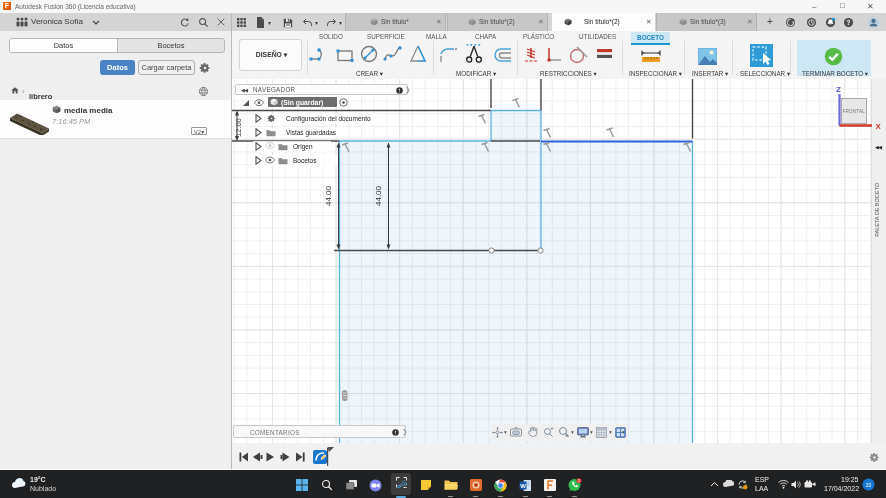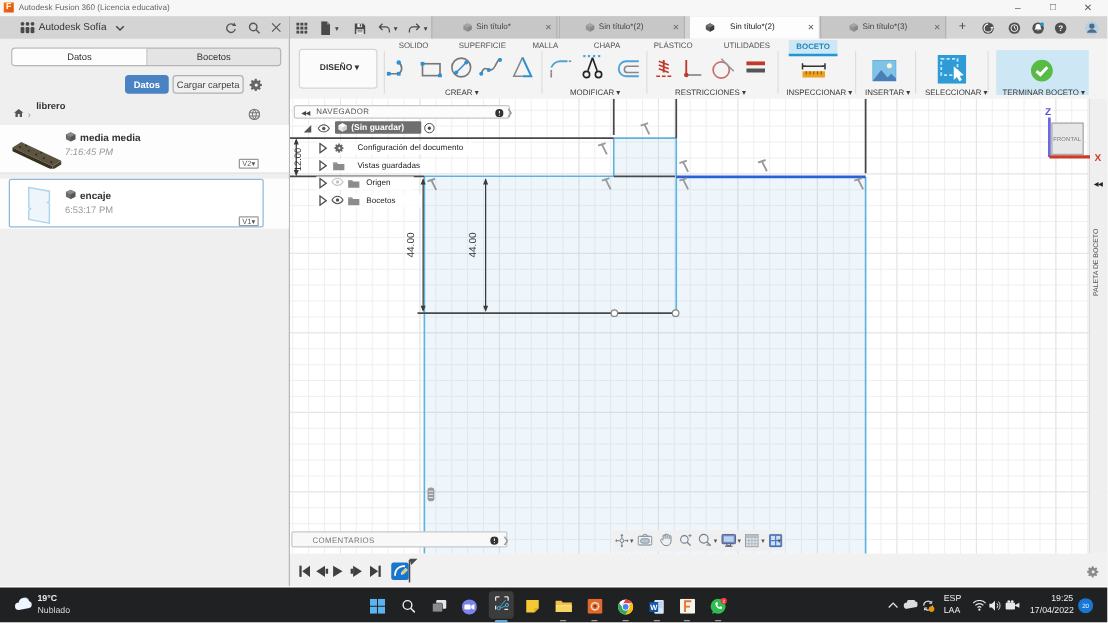--- a/index.html
+++ b/index.html
@@ -47,21 +47,21 @@
     <svg class="abs" style="left:15px;top:4px;" width="13" height="10" viewBox="0 0 13 10">
       <g fill="#4a4a4a">
           <circle cx="3" cy="2" r="1.5"></circle>
           <circle cx="7" cy="2" r="1.5"></circle>
           <circle cx="11" cy="2" r="1.5"></circle>
       <rect x="1.5" y="4.5" width="3" height="5" rx="1"></rect>
           <rect x="5.5" y="4.5" width="3" height="5" rx="1"></rect>
           <rect x="9.5" y="4.5" width="3" height="5" rx="1"></rect>
         </g>
     </svg>
-    <div class="uname abs">Autodesk Sofía</div>
+    <div class="uname abs">Veronica Sofía</div>
     <svg class="abs" style="left:92px;top:7px;" width="8" height="5" viewBox="0 0 8 5">
         <path d="M1 1 L4 4 L7 1" stroke="#444" stroke-width="1.2" fill="none"></path>
       </svg>
     <svg class="abs" style="left:179px;top:3.5px;" width="11" height="11" viewBox="0 0 24 24">
         <path d="M18.7 7.5 A7.5 7.5 0 1 0 20 13.8" stroke="#555" stroke-width="2.4" fill="none"></path>
         <polygon points="14.8,8.2 21.8,8.2 18.3,2.2" fill="#555"></polygon>
       </svg>
     <svg class="abs" style="left:198px;top:3.5px;" width="11" height="11" viewBox="0 0 24 24">
         <circle cx="10" cy="10" r="6.5" stroke="#555" stroke-width="2.4" fill="none"></circle>
         <path d="M15 15 L21 21" stroke="#555" stroke-width="2.6"></path>
@@ -80,21 +80,21 @@
   <div class="abs" style="left:138px;top:47px;width:57px;height:15px;background:#f0f0f0;border:1px solid #b0b0b0;border-radius:3px;color:#444;font-size:7.5px;text-align:center;line-height:13px;">Cargar carpeta</div>
   <svg class="abs" style="left:199px;top:49px;" width="12" height="12" viewBox="0 0 24 24">
       <path fill="#666" d="M12 8.5A3.5 3.5 0 1 0 12 15.5 3.5 3.5 0 0 0 12 8.5zm9 5v-3l-2.6-.5a6.6 6.6 0 0 0-.7-1.7l1.5-2.2-2.1-2.1-2.2 1.5a6.6 6.6 0 0 0-1.7-.7L12.7 2h-3l-.5 2.6a6.6 6.6 0 0 0-1.7.7L5.3 3.8 3.2 5.9l1.5 2.2a6.6 6.6 0 0 0-.7 1.7L1.4 10.3v3l2.6.5c.15.6.4 1.17.7 1.7l-1.5 2.2 2.1 2.1 2.2-1.5c.53.3 1.1.55 1.7.7l.5 2.6h3l.5-2.6c.6-.15 1.17-.4 1.7-.7l2.2 1.5 2.1-2.1-1.5-2.2c.3-.53.55-1.1.7-1.7z"></path>
       <circle cx="12" cy="12" r="2.6" fill="#efefef"></circle>
     </svg>
 
   <svg class="abs" style="left:10px;top:73px;" width="10" height="9" viewBox="0 0 24 24">
       <path fill="#555" d="M12 3 L2 11 h3 v9 h5 v-6 h4 v6 h5 v-9 h3 z"></path>
     </svg>
   <div class="abs" style="left:22px;top:74px;font-size:8px;color:#999;">›</div>
-  <div class="abs" style="left:29px;top:67px;font-size:7.5px;color:#333;font-weight:bold;">librero</div>
+  <div class="abs" style="left:29px;top:79px;font-size:7.5px;color:#333;font-weight:bold;">librero</div>
   <svg class="abs" style="left:198px;top:73px;" width="11" height="11" viewBox="0 0 24 24">
       <circle cx="12" cy="12" r="9" stroke="#777" stroke-width="2" fill="none"></circle>
       <path d="M3.5 9 h17 M3.5 15 h17 M12 3 a14 14 0 0 0 0 18 M12 3 a14 14 0 0 1 0 18" stroke="#777" stroke-width="1.8" fill="none"></path>
     </svg>
 
   <div class="abs" style="left:0px;top:87px;width:231px;height:38.5px;background:#fdfdfd;border-bottom:1px solid #e0e0e0;">
     <svg class="abs" style="left:8px;top:11px;" width="42" height="24" viewBox="0 0 42 24">
       <polygon points="2,7 9,2.5 41,17.5 34,22" fill="#5c5440"></polygon>
       <polygon points="2,7 34,22 34,25 2,10" fill="#36311f"></polygon>
       <polygon points="34,22 41,17.5 41,20.5 34,25" fill="#46402d"></polygon>
@@ -111,34 +111,20 @@
     <svg class="abs" style="left:52px;top:5px;" width="9" height="9" viewBox="0 0 24 24">
         <polygon points="12,2 22,7 22,17 12,22 2,17 2,7" fill="#6b6b6b"></polygon>
         <polygon points="12,2 22,7 12,12 2,7" fill="#8a8a8a"></polygon>
         <polygon points="12,12 22,7 22,17 12,22" fill="#555"></polygon>
       </svg>
     <div class="abs" style="left:64px;top:6px;font-size:8px;font-weight:bold;color:#333;">media media</div>
     <div class="abs" style="left:52px;top:17px;font-size:7.5px;color:#999;font-style:italic;">7:16:45 PM</div>
     <div class="abs" style="left:191px;top:27px;width:16px;height:8px;border:1px solid #999;border-radius:1px;background:#fff;font-size:6px;color:#555;text-align:center;line-height:8px;">V2▾</div>
   </div>
 
-  <div class="abs" style="left:0px;top:130px;width:231px;height:40px;background:#fdfdfd;">
-    <div class="abs" style="left:7px;top:0px;width:204px;height:39px;border:1px solid #8fb8dd;border-radius:2px;background:#fff;"></div>
-    <svg class="abs" style="left:17px;top:5.5px;" width="24" height="31" viewBox="0 0 24 31">
-      <path d="M6 1 L22.5 4 L22.5 12 L21 13 L22.5 14 L22.5 29.5 L6 26.5 L6 19 L7.5 18 L6 17 Z" fill="#eef6fc" stroke="#b0d6ee" stroke-width="1.2"></path>
-    </svg>
-    <svg class="abs" style="left:52px;top:8px;" width="9" height="9" viewBox="0 0 24 24">
-        <polygon points="12,2 22,7 22,17 12,22 2,17 2,7" fill="#6b6b6b"></polygon>
-        <polygon points="12,2 22,7 12,12 2,7" fill="#8a8a8a"></polygon>
-        <polygon points="12,12 22,7 22,17 12,22" fill="#555"></polygon>
-      </svg>
-    <div class="abs" style="left:64px;top:9px;font-size:8px;font-weight:bold;color:#333;">encaje</div>
-    <div class="abs" style="left:52px;top:20px;font-size:7.5px;color:#999;">6:53:17 PM</div>
-    <div class="abs" style="left:191px;top:30px;width:16px;height:8px;border:1px solid #999;border-radius:1px;background:#fff;font-size:6px;color:#555;text-align:center;line-height:8px;">V1▾</div>
-  </div>
 </div>
 <div id="tabbar" class="abs">
 
   <svg class="abs" style="left:5px;top:5px;" width="9" height="9" viewBox="0 0 9 9">
       <g fill="#4a4a4a">
         <rect x="0" y="0" width="2.4" height="2.4"></rect>
         <rect x="3.3" y="0" width="2.4" height="2.4"></rect>
         <rect x="6.6" y="0" width="2.4" height="2.4"></rect>
         <rect x="0" y="3.3" width="2.4" height="2.4"></rect>
         <rect x="3.3" y="3.3" width="2.4" height="2.4"></rect>

